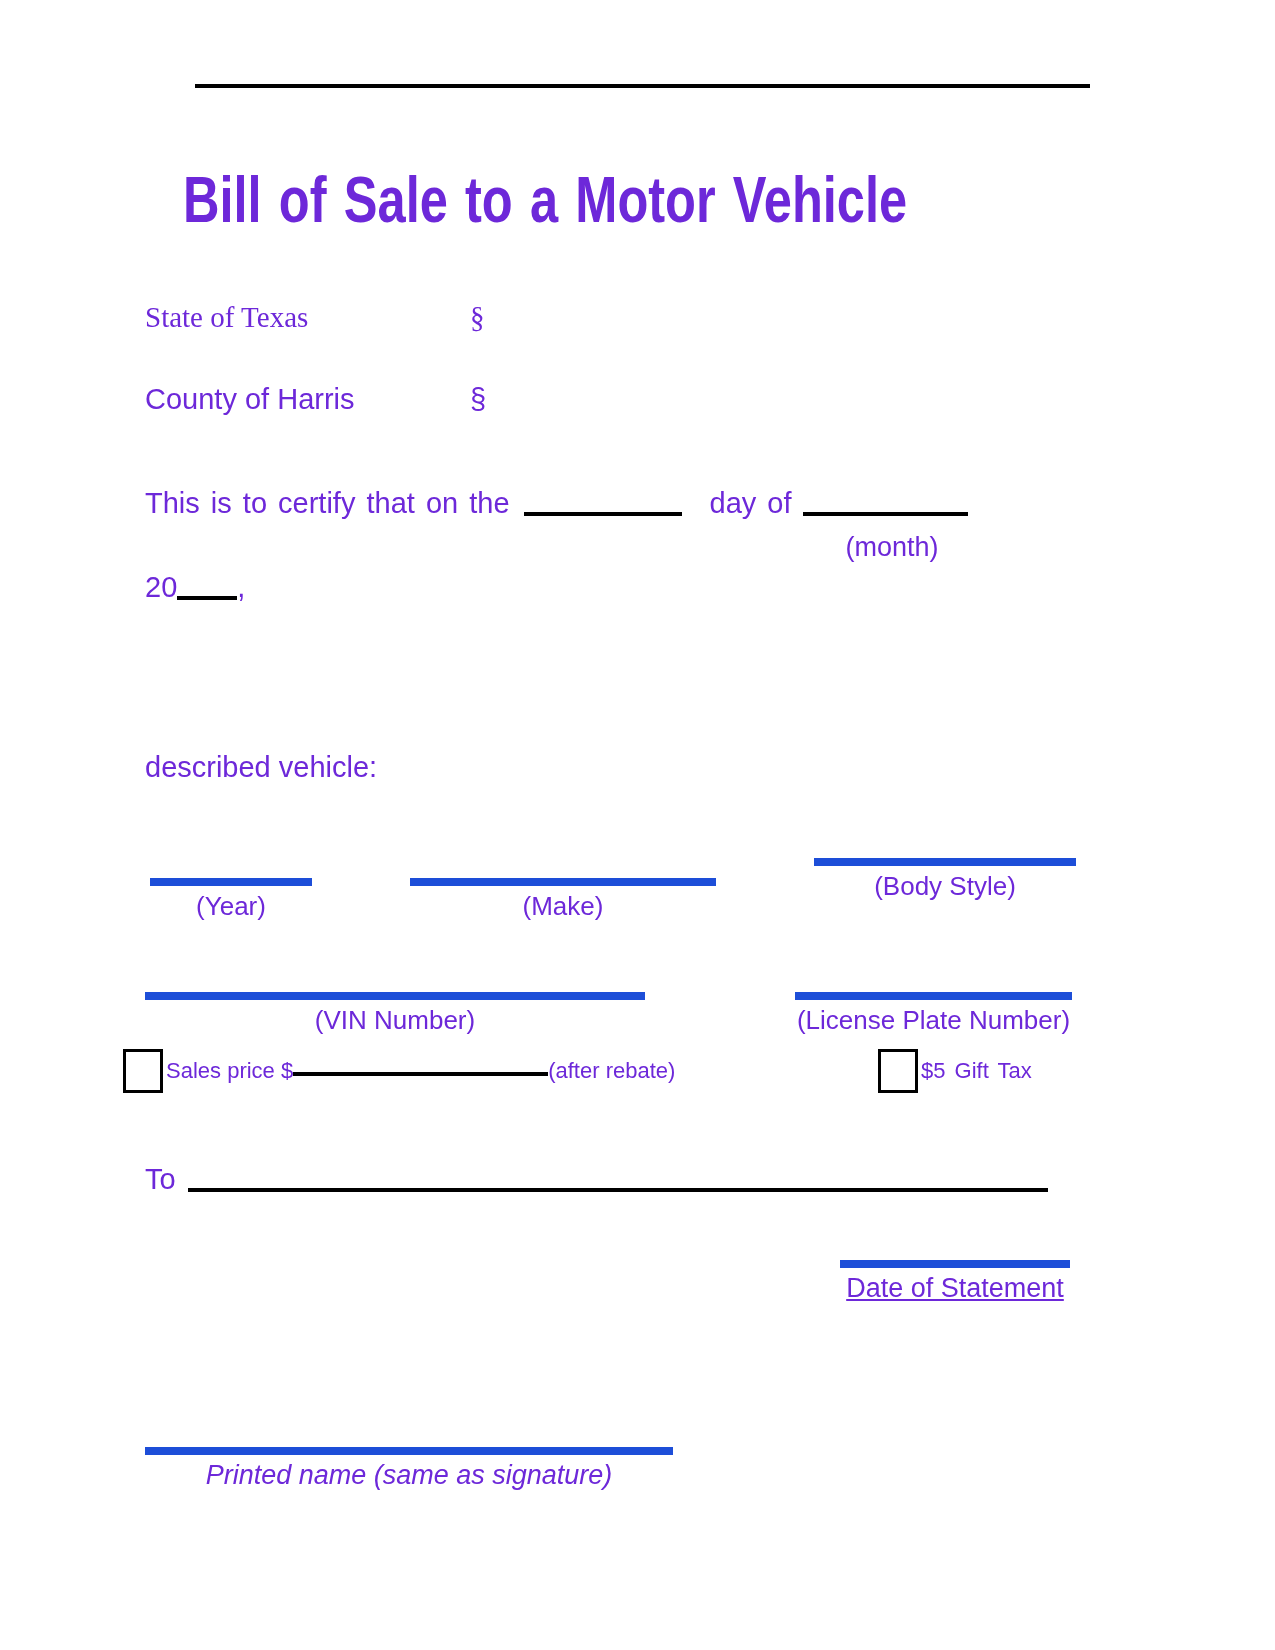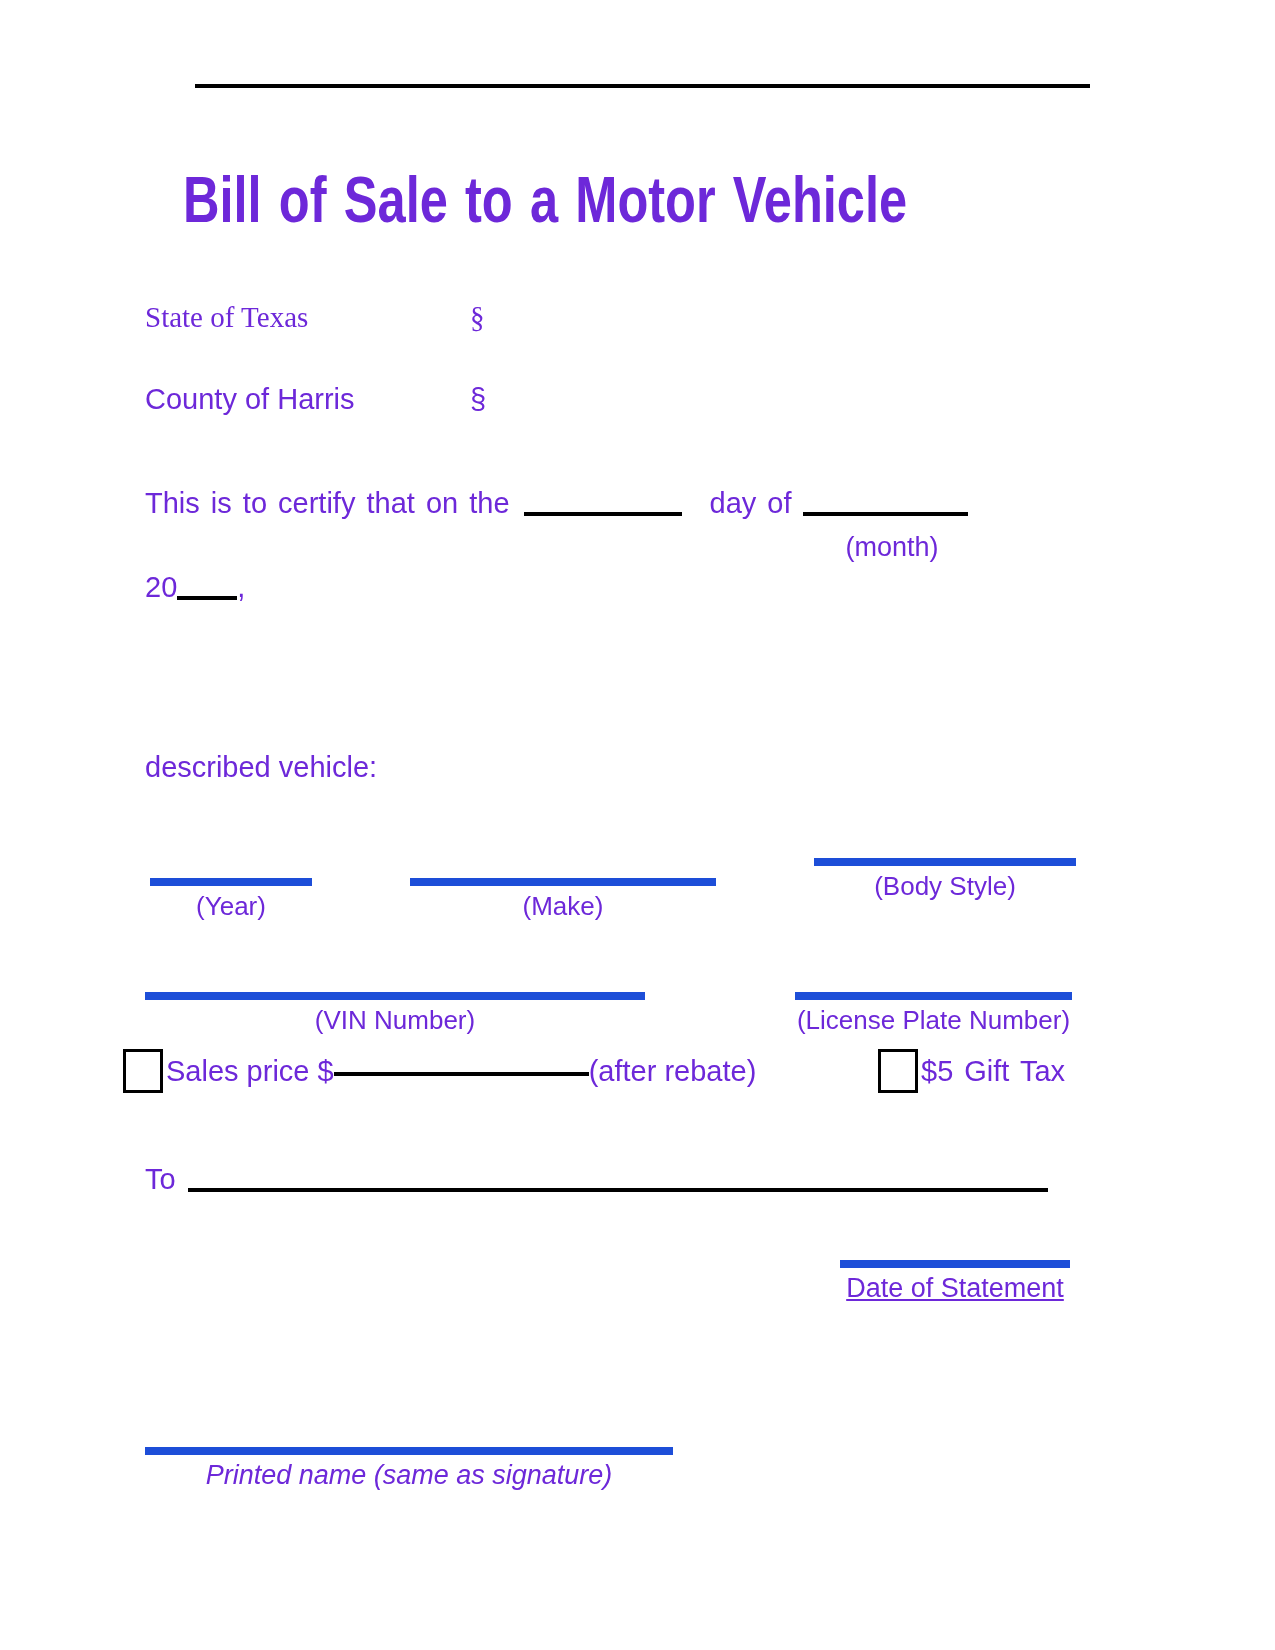--- a/index.html
+++ b/index.html
@@ -73,21 +73,21 @@
     display: block;
     padding-top: 5px;
     font-size: 26px;
     white-space: nowrap;
   }
 
   .checkrow {
     position: absolute;
     display: flex;
     align-items: center;
-    font-size: 29px;
+    font-size: 22px;
     white-space: nowrap;
     justify-content: space-between;
   }
   .checkbox {
     width: 40px;
     height: 44px;
     border: 3px solid #000000;
     background: #ffffff;
     flex: 0 0 auto;
   }

